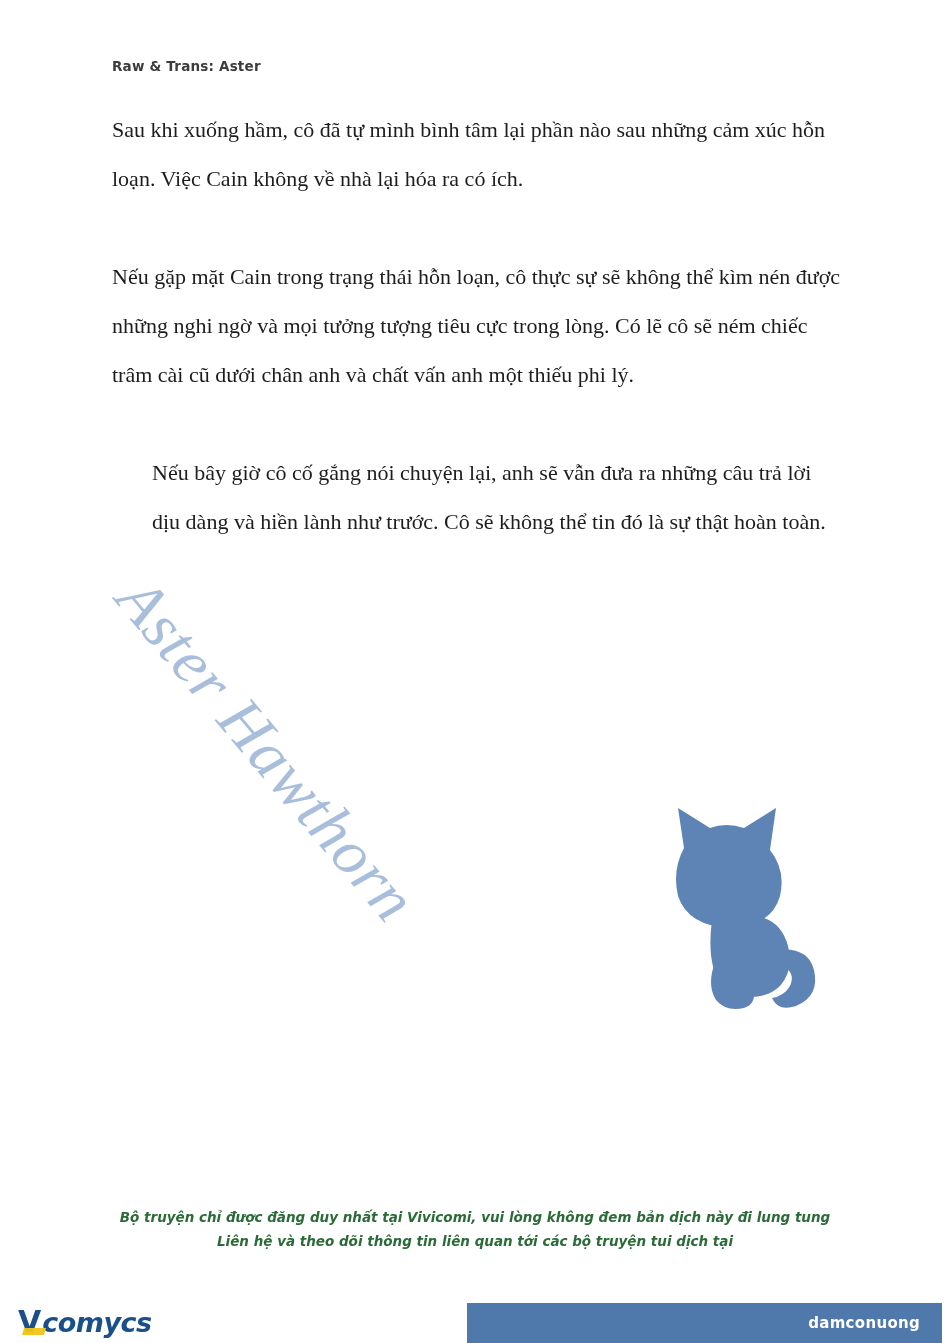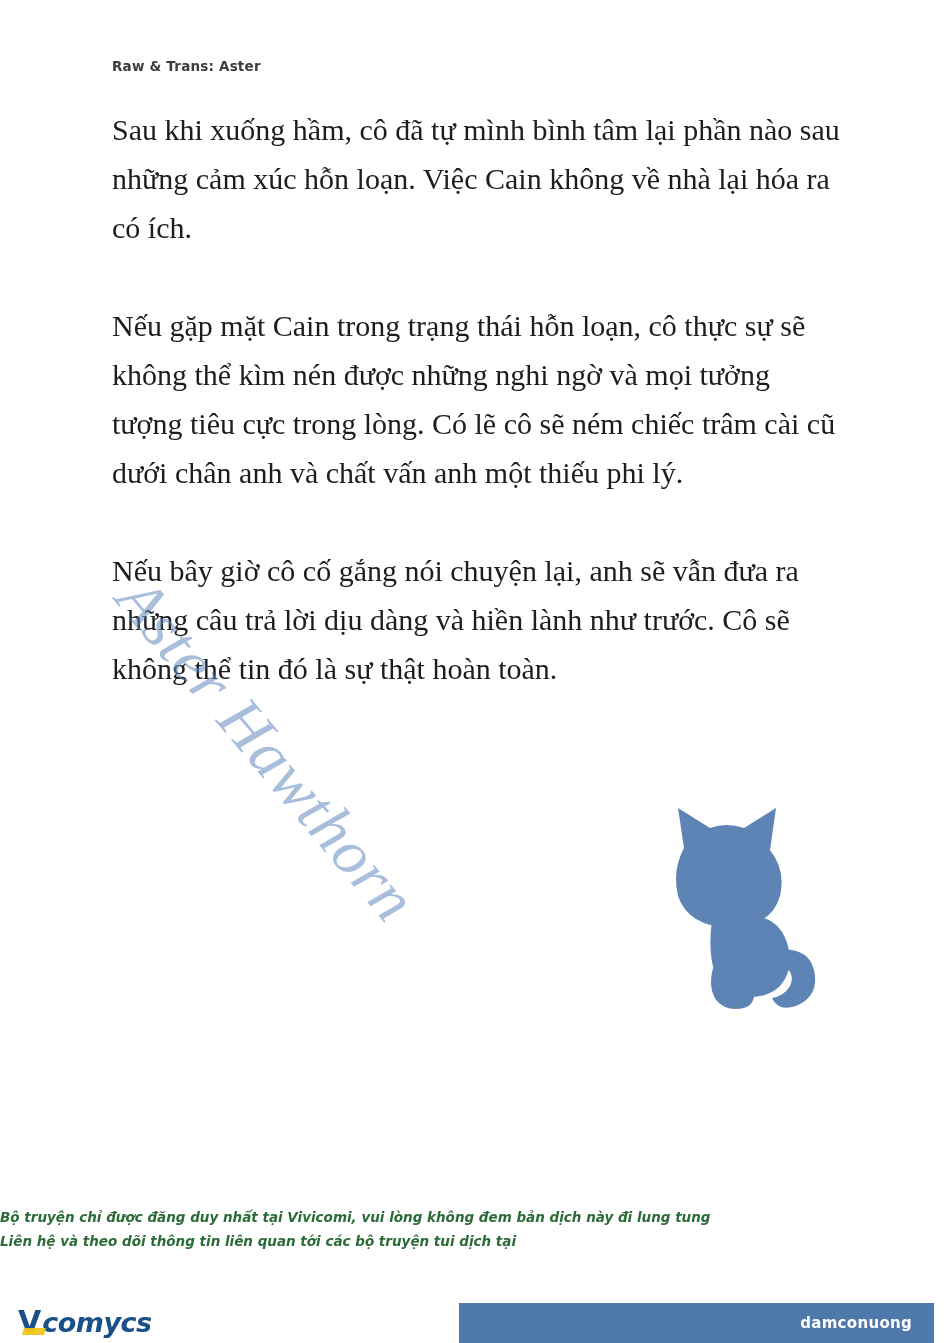--- a/index.html
+++ b/index.html
@@ -33,30 +33,31 @@
     letter-spacing: 0.2px;
   }
 
   
   .body-text {
     position: absolute;
     left: 112px;
     top: 105px;
     width: 730px;
     font-family: "Liberation Serif", serif;
-    font-size: 30px;
+    font-size: 22px;
     line-height: 49px;
     color: #1d1d1d;
     text-align: left;
   }
   .para {
     margin: 0 0 49px 0;
   }
   .para:last-child {
     margin-bottom: 0;
+    margin-left: 40px;
   }
 
   
   .watermark {
     position: absolute;
     left: 130px;
     top: 340px;
     width: 700px;
     height: 620px;
     pointer-events: none;
@@ -86,21 +87,21 @@
     z-index: 4;
     pointer-events: none;
   }
 
   
   .footer-notes {
     position: absolute;
     left: 0;
     top: 1205px;
     width: 950px;
-    text-align: left;
+    text-align: center;
     font-family: "DejaVu Sans", sans-serif;
     font-size: 13.5px;
     font-weight: 700;
     font-style: italic;
     color: #2b6b37;
     line-height: 24px;
   }
   .footer-notes div {
     margin: 0;
   }
@@ -116,21 +117,21 @@
   .bottom-bar-left {
     position: absolute;
     left: 0;
     bottom: 0;
     width: 475px;
     height: 40px;
     background: #ffffff;
   }
   .bottom-bar-right {
     position: absolute;
-    right: 16px;
+    right: 8px;
     bottom: 0;
     width: 475px;
     height: 40px;
     background: #4f79ab;
   }
   .brand-logo {
     position: absolute;
     left: 18px;
     bottom: 6px;
     display: flex;

